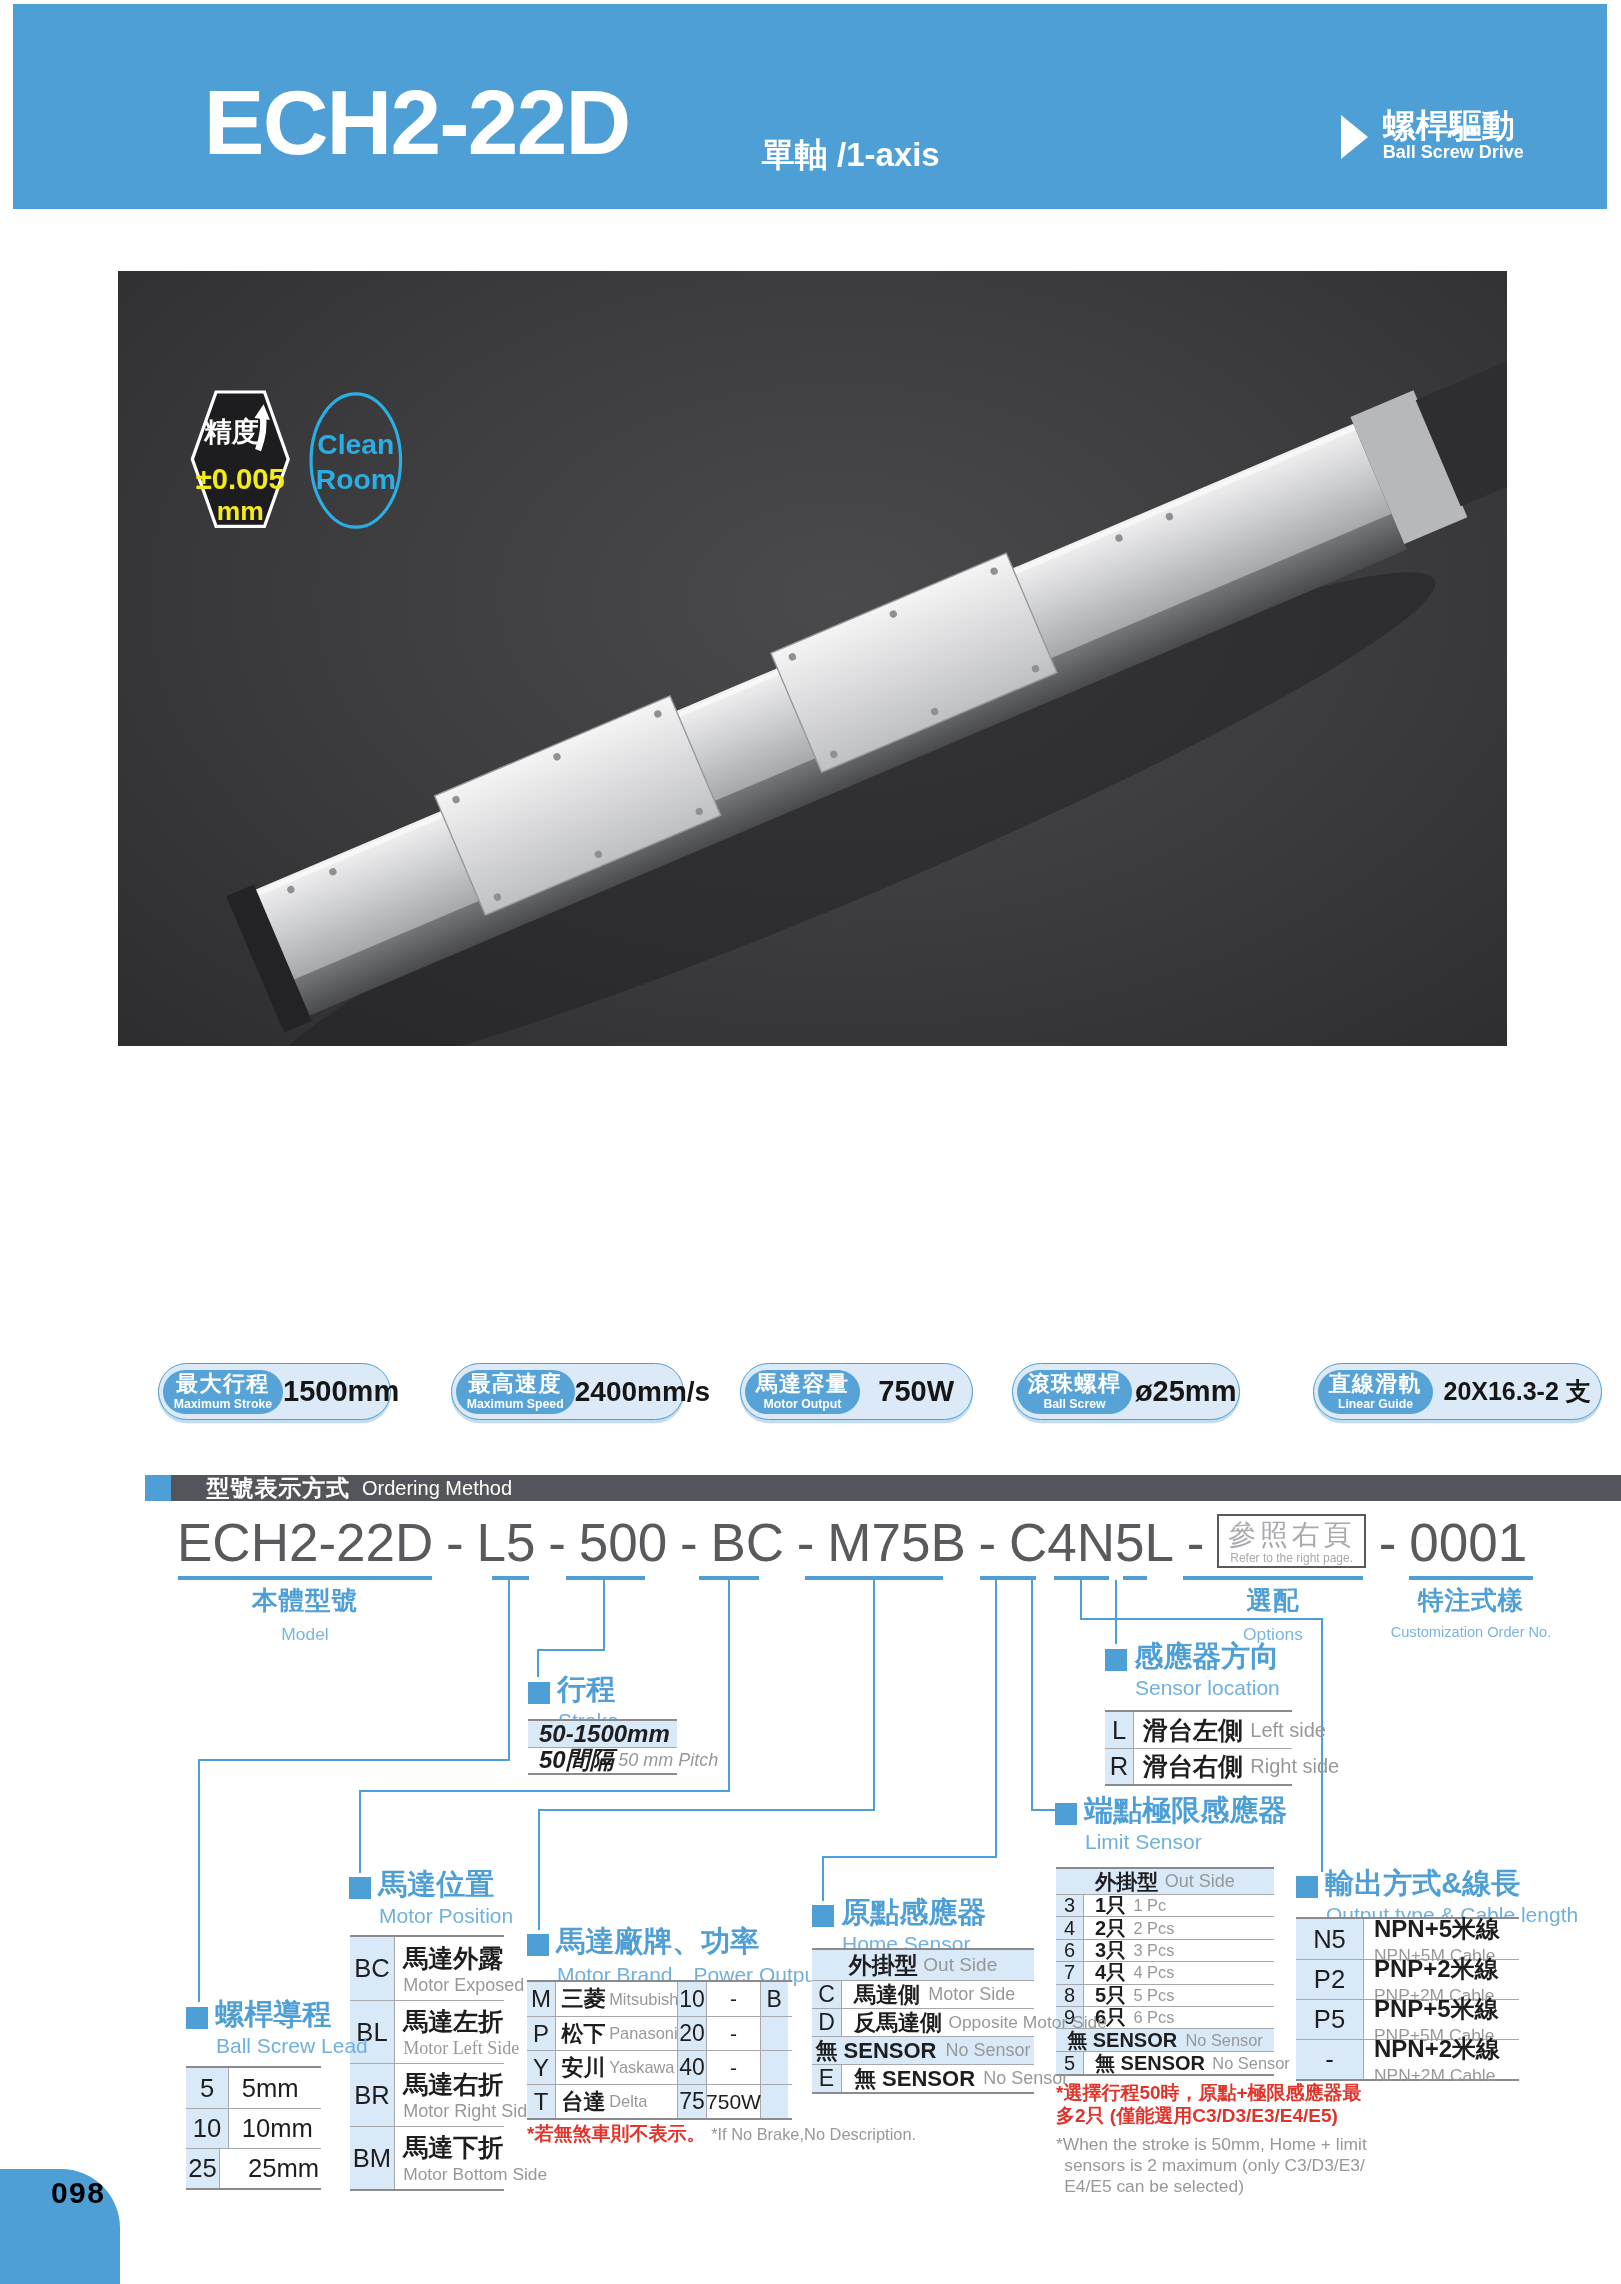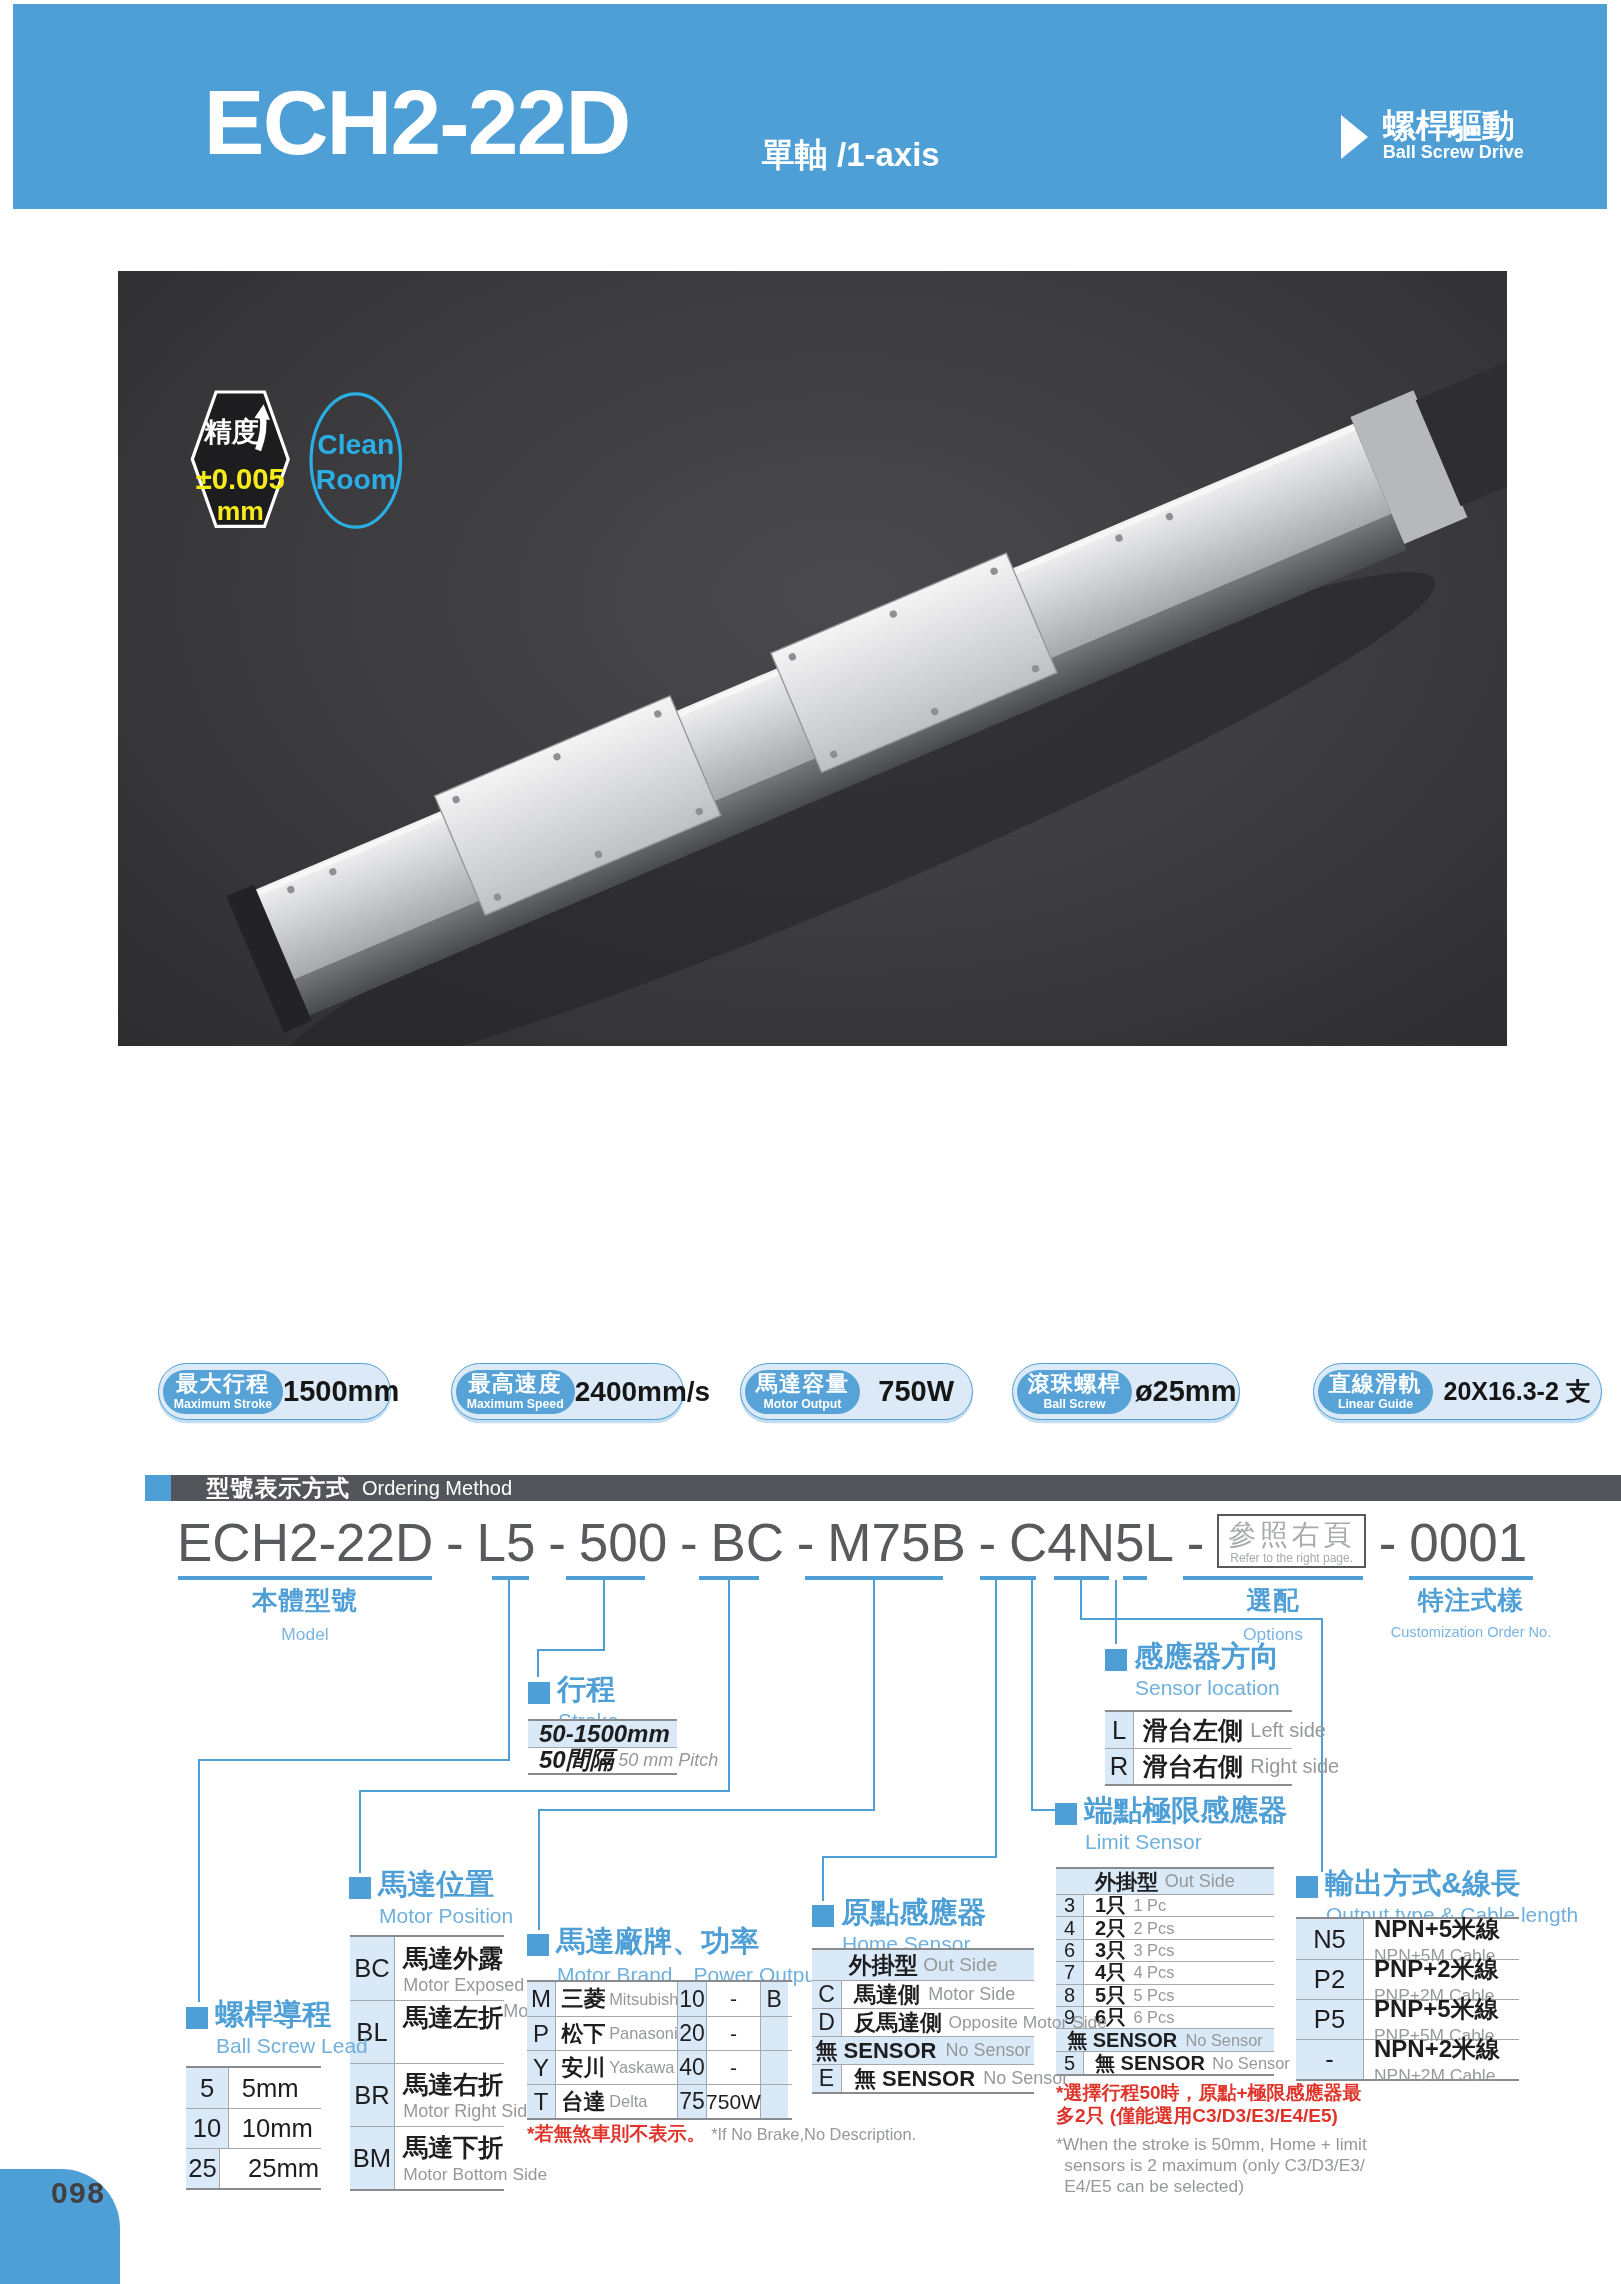--- a/index.html
+++ b/index.html
@@ -56,21 +56,21 @@
       border-right:0.9px solid #a6a8ab;box-sizing:border-box;flex:0 0 auto;color:#1e1e20;}
   .tmain{display:flex;align-items:center;flex:1;box-sizing:border-box;}
   .tzh{font-weight:700;color:#1e1e20;white-space:nowrap;}
   .ten{color:#96989a;white-space:nowrap;}
   .hl{background:#d9e9f7;}
   
   .fn-red{color:#e0342b;font-weight:700;}
   .fn-gray{color:#96989a;}
   
   .pageno{position:absolute;left:0;top:2169px;width:120px;height:115px;background:#4f9fd7;border-top-right-radius:59px;}
-  .pageno span{position:absolute;left:51px;top:7.3px;font-size:30px;font-weight:700;color:#404040;letter-spacing:1.4px;}
+  .pageno span{position:absolute;left:51px;top:7.3px;font-size:30px;font-weight:700;color:#000000;letter-spacing:1.4px;}
 </style>
 </head>
 <body>
 
 <div class="page">
 
   <div class="banner">
     <div class="banner-title">ECH2-22D</div>
     <div class="banner-axis">單軸 /1-axis</div>
     <div class="banner-tri"></div>
@@ -423,21 +423,21 @@
   <div class="tbl" style="left:350px;top:1935px;width:154px;">
     <div class="trow" style="height:63px;">
       <div class="tcode" style="width:45px;font-size:25.6px;">BC</div>
       <div class="tmain" style="padding-left:8.2px;flex-direction:column;align-items:flex-start;justify-content:center;">
         <span class="tzh" style="font-size:25px;">馬達外露</span>
         <span class="ten" style="font-size:18px;">Motor Exposed</span>
         </div>
     </div>
     <div class="trow" style="height:63px;">
       <div class="tcode" style="width:45px;font-size:25.6px;">BL</div>
-      <div class="tmain" style="padding-left:8.2px;flex-direction:row;align-items:flex-start;justify-content:center;">
+      <div class="tmain" style="padding-left:8.2px;flex-direction:column;align-items:flex-start;justify-content:center;font-family:Liberation Serif, serif;">
         <span class="tzh" style="font-size:25px;">馬達左折</span>
         <span class="ten" style="font-size:18px;">Motor Left Side</span>
         </div>
     </div>
     <div class="trow" style="height:63px;">
       <div class="tcode" style="width:45px;font-size:25.6px;">BR</div>
       <div class="tmain" style="padding-left:8.2px;flex-direction:column;align-items:flex-start;justify-content:center;">
         <span class="tzh" style="font-size:25px;">馬達右折</span>
         <span class="ten" style="font-size:18px;">Motor Right Side</span>
         </div>

